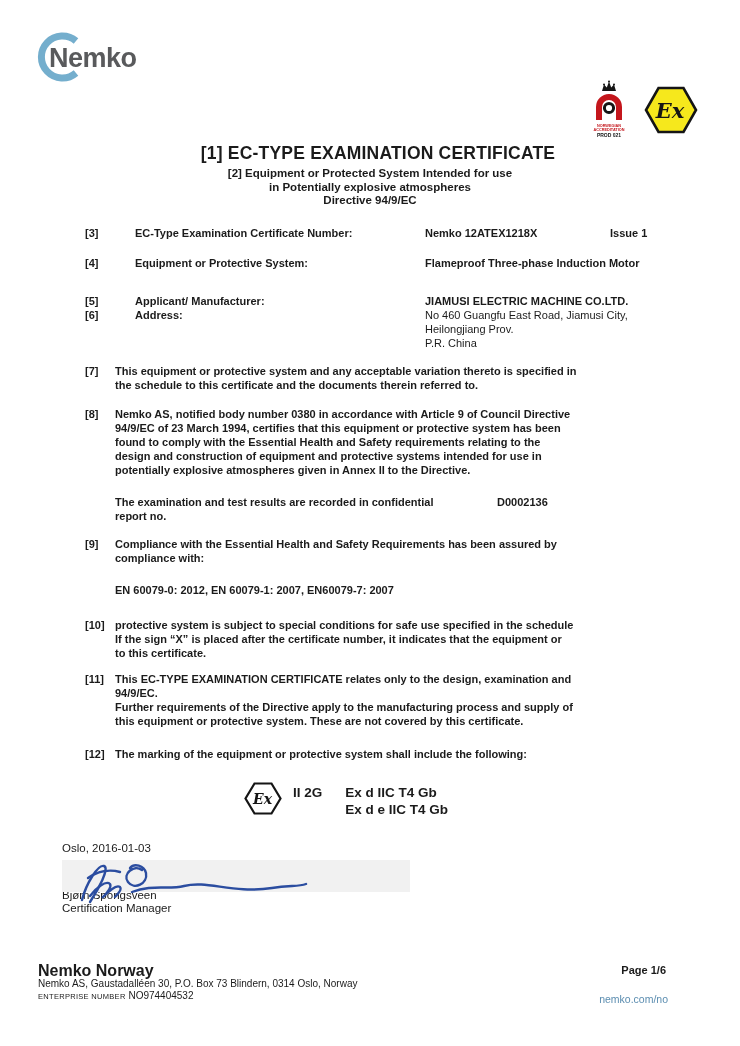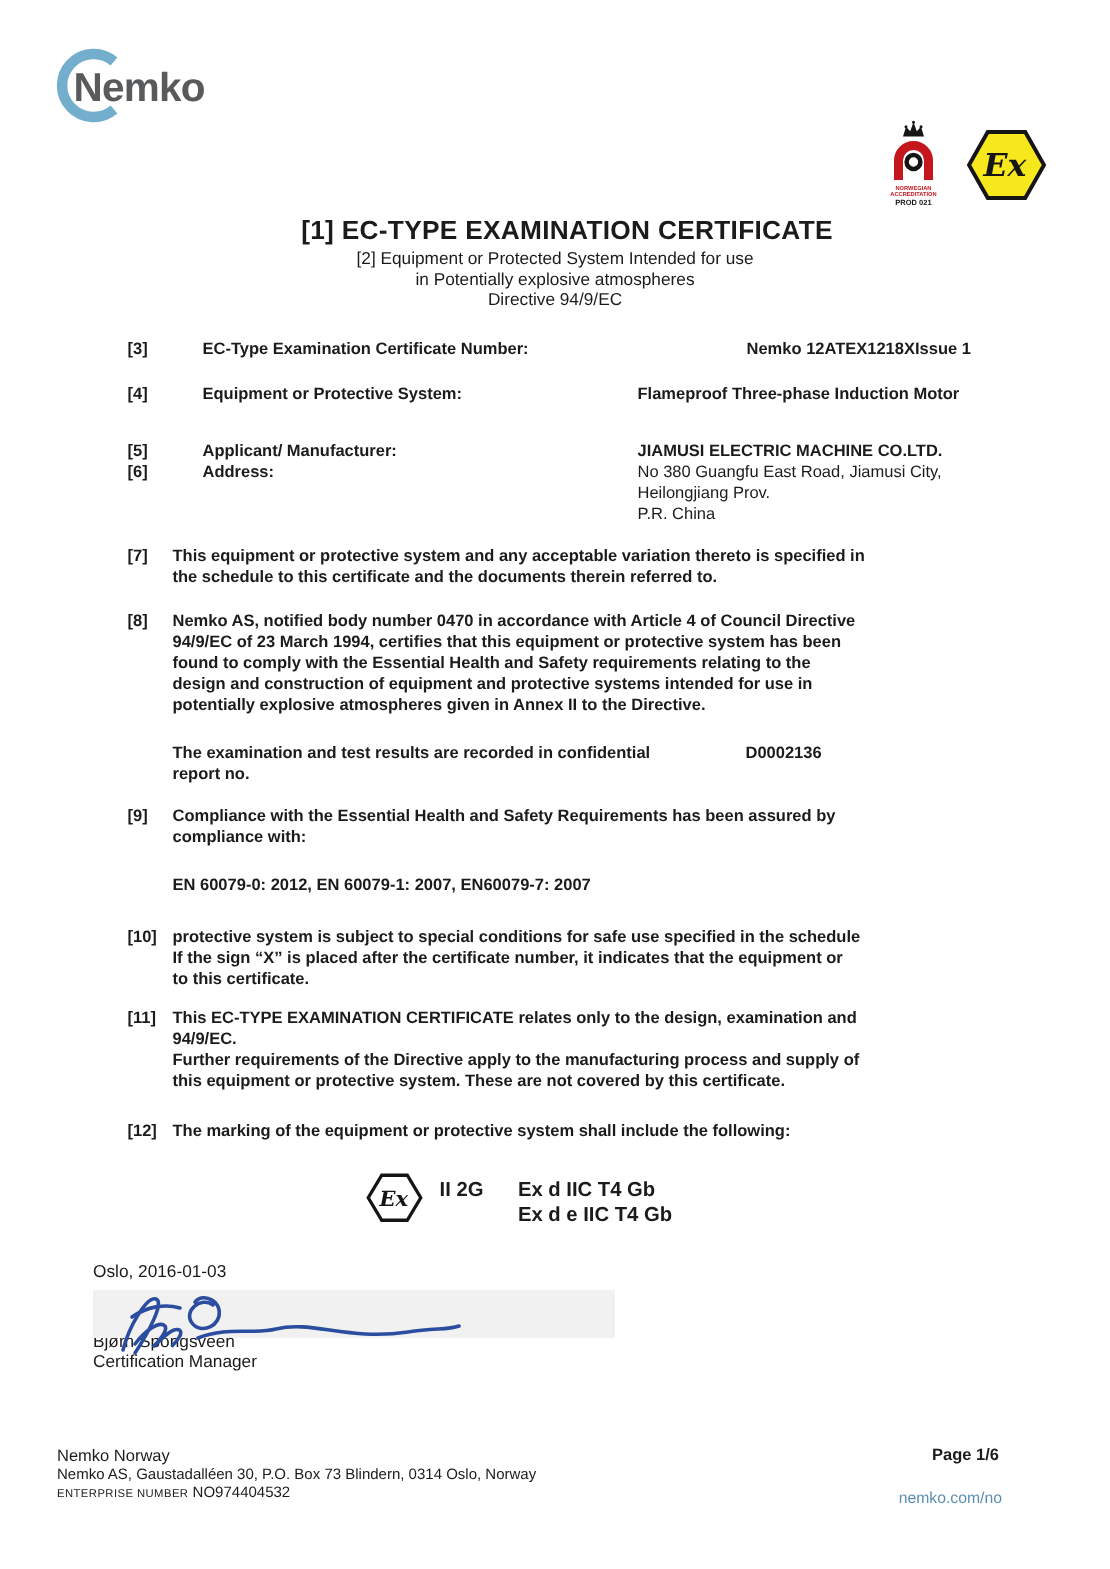--- a/index.html
+++ b/index.html
@@ -9,28 +9,28 @@
   }
 
   
   .logo { position:absolute; top:28px; left:33px; }
   .marks { position:absolute; top:80px; left:588px; display:flex; gap:14px; align-items:flex-start; }
   .ex-mark { margin-top:6px; }
 
   
   .title-block { position:absolute; top:143px; left:0; width:740px; text-align:center; }
   .title-main { font-size:17.5px; font-weight:700; letter-spacing:0.2px;padding-left:16px; }
-  .title-sub  { font-size:11.5px; font-weight:400; line-height:13.5px; margin-top:3px; }
+  .title-sub  { font-size:11.5px; font-weight:700; line-height:13.5px; margin-top:3px; }
 
   
   .body { position:absolute; left:85px; top:226px; width:580px; font-size:11px; line-height:14px; font-weight:700; }
   .row { display:flex; }
   .numc { width:30px; flex:none; }
   .lblc { width:290px; flex:none;padding-left:20px; }
-  .valc { width:185px; flex:none;text-align:right; }
+  .valc { width:185px; flex:none; }
   .sec { display:flex; }
   .txt { width:550px; }
   .addr-line { font-weight:400; }
   .rep { position:relative; margin-top:18px; }
   .rep-no { position:absolute; left:382px; top:0; }
   .standards { margin-top:18px; }
 
   
   .marking { position:absolute; left:244px; top:782px; display:flex; align-items:flex-start;
              font-size:13.5px; font-weight:700; line-height:17px; }
@@ -38,21 +38,21 @@
   .marking .codes { margin-left:23px; margin-top:2px; }
 
   
   .sign-block { position:absolute; left:62px; top:842px; width:380px; height:90px; font-size:11.5px; font-weight:400; }
   .sig-art { position:absolute; left:-4px; top:14px; }
   .sig-name { position:absolute; left:0; top:47px; }
   .sig-role { position:absolute; left:0; top:60px; }
 
   
   .footer-left { position:absolute; left:38px; top:964px; }
-  .f-company { font-size:11px; font-weight:400; line-height:14px; }
+  .f-company { font-size:16px; font-weight:700; line-height:14px; }
   .f-address { font-size:10px; font-weight:400; line-height:12px; }
   .f-line { font-size:10px; font-weight:400; line-height:12px; }
   .f-small { font-size:7.5px; letter-spacing:0.3px; }
   .page-num { position:absolute; right:74px; top:964px; font-size:11px; font-weight:700; }
   .website { position:absolute; right:72px; top:993px; font-size:10.5px; color:#5b8db0; cursor:pointer; }
 </style>
 </head>
 <body>
 
 <div class="page">
@@ -110,38 +110,38 @@
       <div class="numc">
         <div>[5]</div>
         <div>[6]</div>
       </div>
       <div class="lblc">
         <div>Applicant/ Manufacturer:</div>
         <div>Address:</div>
       </div>
       <div>
         <div>JIAMUSI ELECTRIC MACHINE CO.LTD.</div>
-        <div class="addr-line">No 380 Guangfu East Road, Jiamusi City,</div>
+        <div class="addr-line">No 460 Guangfu East Road, Jiamusi City,</div>
         <div class="addr-line">Heilongjiang Prov.</div>
         <div class="addr-line">P.R. China</div>
       </div>
     </div>
 
     <div class="sec" style="margin-top:14px">
       <div class="numc">[7]</div>
       <div class="txt">
         <div>This equipment or protective system and any acceptable variation thereto is specified in</div>
         <div>the schedule to this certificate and the documents therein referred to.</div>
       </div>
     </div>
 
     <div class="sec" style="margin-top:15px">
       <div class="numc">[8]</div>
       <div class="txt">
-        <div>Nemko AS, notified body number 0470 in accordance with Article 4 of Council Directive</div>
+        <div>Nemko AS, notified body number 0380 in accordance with Article 9 of Council Directive</div>
         <div>94/9/EC of 23 March 1994, certifies that this equipment or protective system has been</div>
         <div>found to comply with the Essential Health and Safety requirements relating to the</div>
         <div>design and construction of equipment and protective systems intended for use in</div>
         <div>potentially explosive atmospheres given in Annex II to the Directive.</div>
         <div class="rep">
           <div>The examination and test results are recorded in confidential</div>
           <div class="rep-no">D0002136</div>
           <div>report no.</div>
         </div>
       </div>

